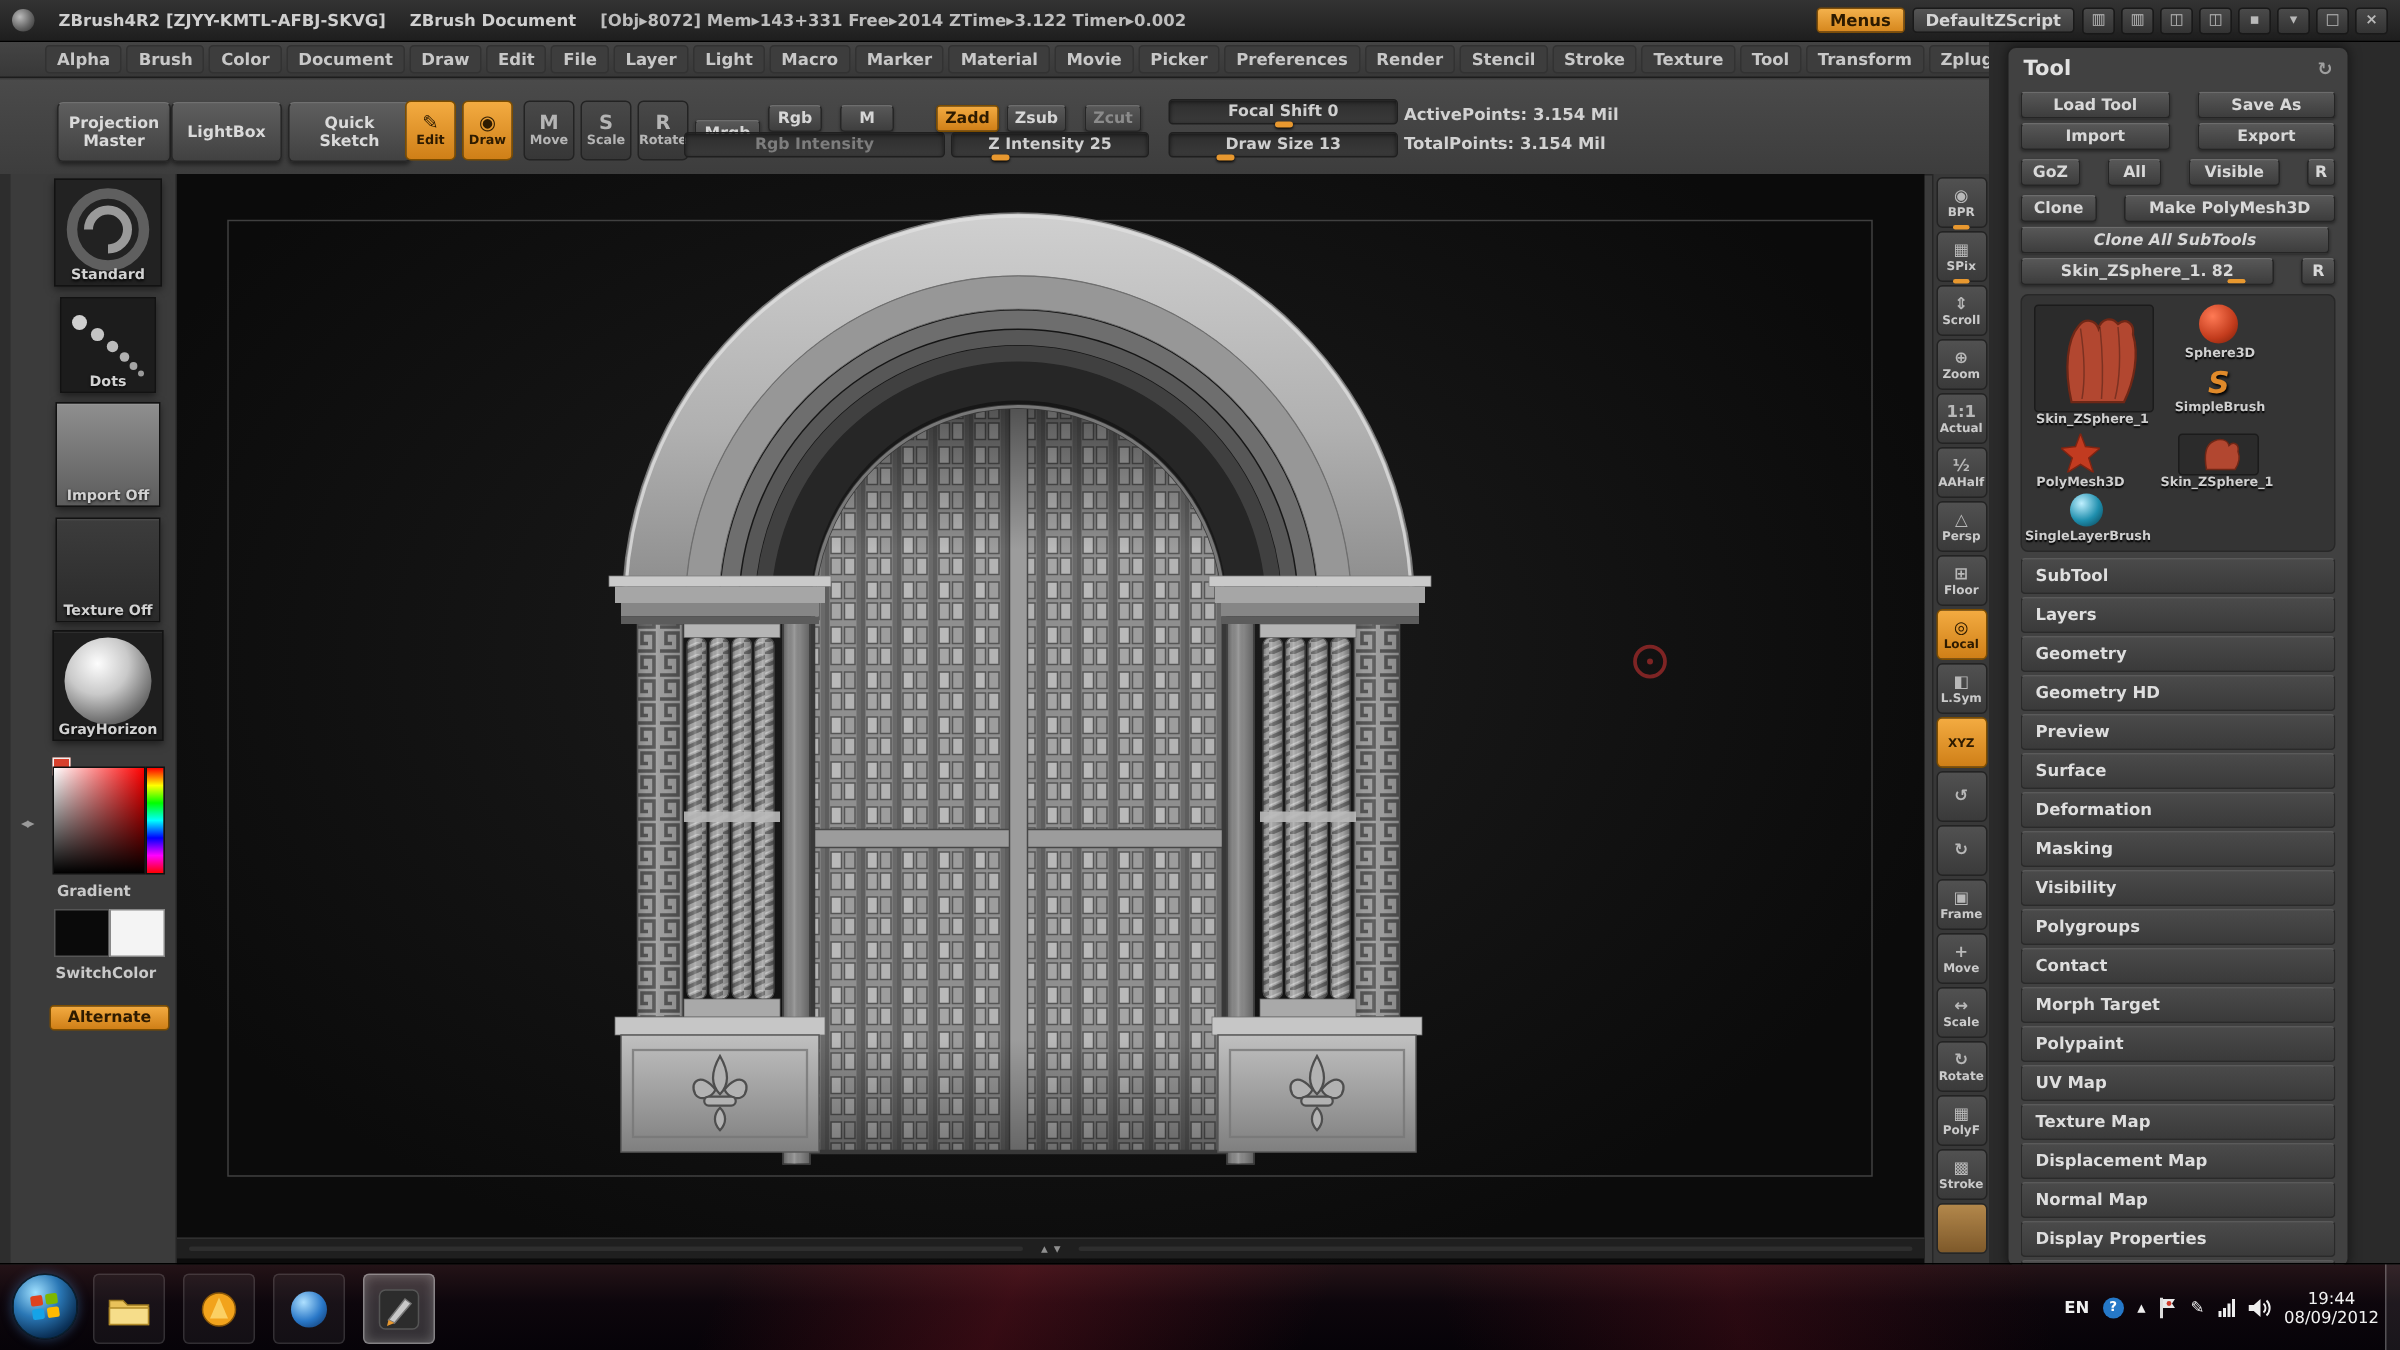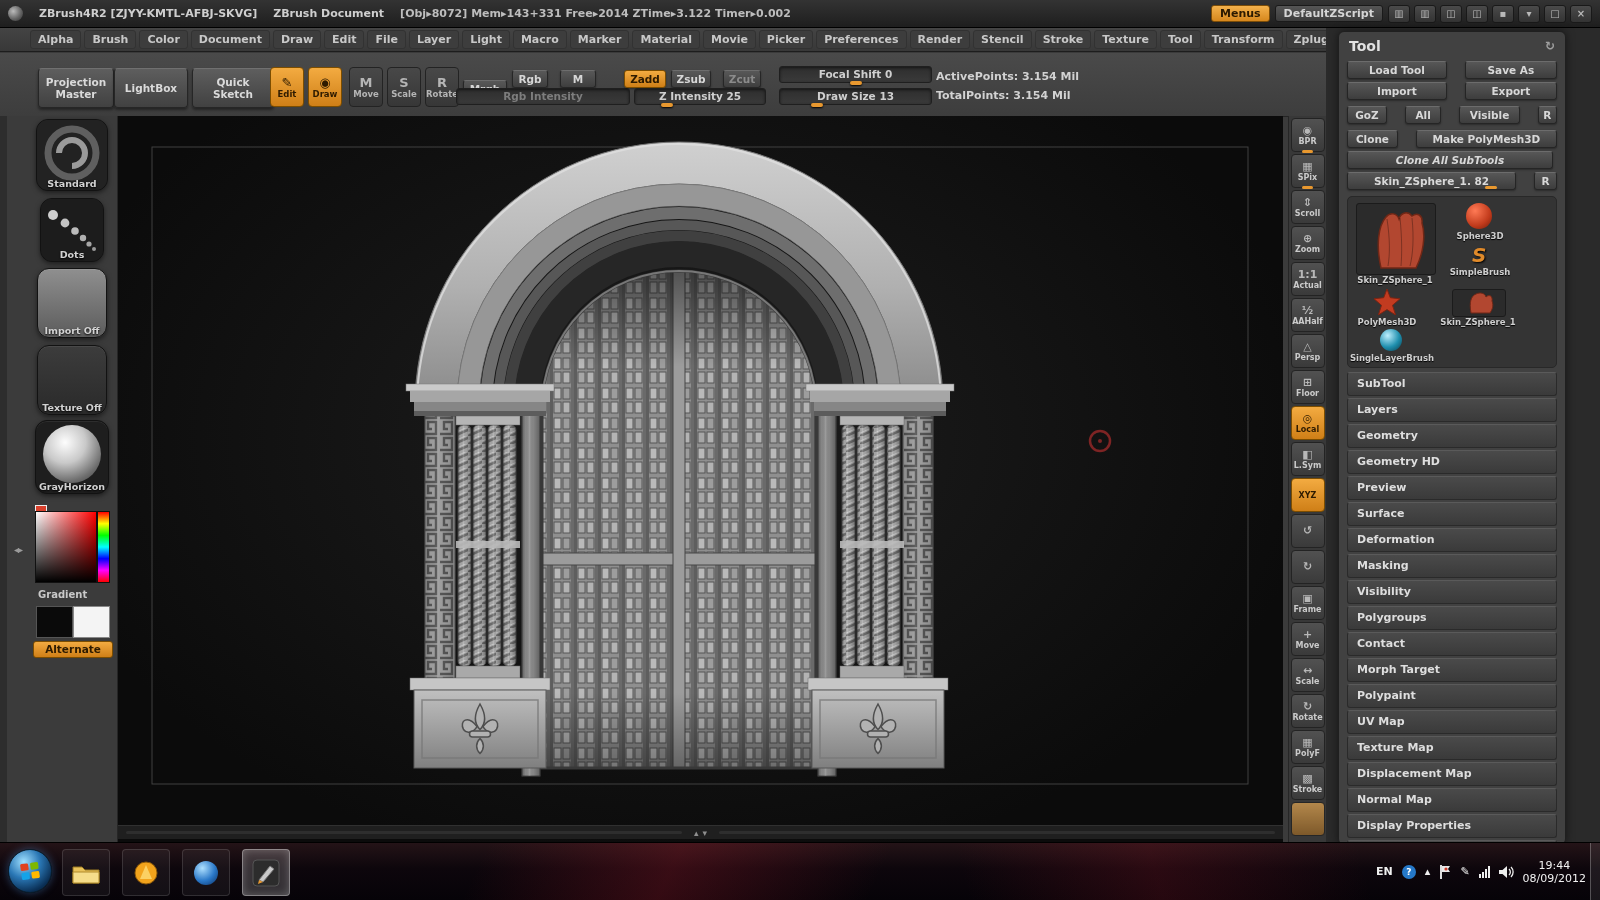--- a/index.html
+++ b/index.html
@@ -53,21 +53,21 @@
     box-shadow:inset 0 1px 3px rgba(0,0,0,.55);color:#cfcfcf;font-size:10.5px;}
   .slider.dis{color:#7d7d7d;}
   .slider .tick,.tickbar{position:absolute;bottom:-3px;width:12px;height:4px;background:#e8982f;
     border-radius:2px;box-shadow:0 1px 2px #000;}
   .points{position:absolute;color:#d2d2d2;font-size:11px;}
 
   
   .left-dock{position:absolute;left:0;top:116px;width:118px;height:727px;background:#3b3b3b;
     border-right:1px solid #262626;box-sizing:border-box;}
   .left-dock::before{content:"";position:absolute;left:0;top:0;width:7px;height:100%;background:#2d2d2d;}
-  .thumb{position:absolute;background:#1e1e1e;border:1px solid #121212;border-radius:12px;
+  .thumb{position:absolute;background:#1e1e1e;border:1px solid #121212;border-radius:0;
     box-shadow:0 2px 5px rgba(0,0,0,.5),inset 0 1px 0 rgba(255,255,255,.07);overflow:hidden;}
   .thumb .lbl{position:absolute;bottom:1px;left:0;width:100%;text-align:center;font-size:9.5px;
     color:#d2d2d2;text-shadow:0 1px 2px #000;}
   .tray-label{position:absolute;font-size:10px;color:#c9c9c9;}
   .alt-btn{position:absolute;height:15px;line-height:15px;text-align:center;border-radius:3px;
     background:linear-gradient(#f3ab41,#cf7f17);border:1px solid #7c4d00;color:#2e1b00;font-size:10.5px;}
   .sphere{border-radius:50%;}
   .edge-arrows{position:absolute;left:14px;top:428px;color:#9a9a9a;font-size:10px;letter-spacing:-1px;}
 
   
@@ -292,21 +292,21 @@
     </div>
 
     <span class="tray-label" style="left:38px;top:473px;">Gradient</span>
 
     <div class="abs" style="left:36px;top:490px;">
       <div style="position:absolute;left:0;top:0;width:35px;height:30px;background:#0a0a0a;border:1px solid #555;"></div>
       <div style="position:absolute;left:37px;top:0;width:35px;height:30px;background:#f4f4f4;border:1px solid #888;"></div>
     </div>
     <span class="tray-label" style="left:37px;top:528px;">SwitchColor</span>
 
-    <div class="alt-btn" style="left:33px;top:525px;width:78px;">Alternate</div>
+    <div class="alt-btn" style="left:33px;top:554px;width:78px;">Alternate</div>
   </div>
 
   <div class="canvas">
     <svg width="1165" height="727" viewBox="0 0 1165 727">
       <defs>
         <linearGradient id="archGrad" x1="0" y1="0" x2="0" y2="1">
           <stop offset="0" stop-color="#d0d0d0"></stop>
             <stop offset=".55" stop-color="#b0b0b0"></stop>
             <stop offset="1" stop-color="#898989"></stop>
         </linearGradient>

